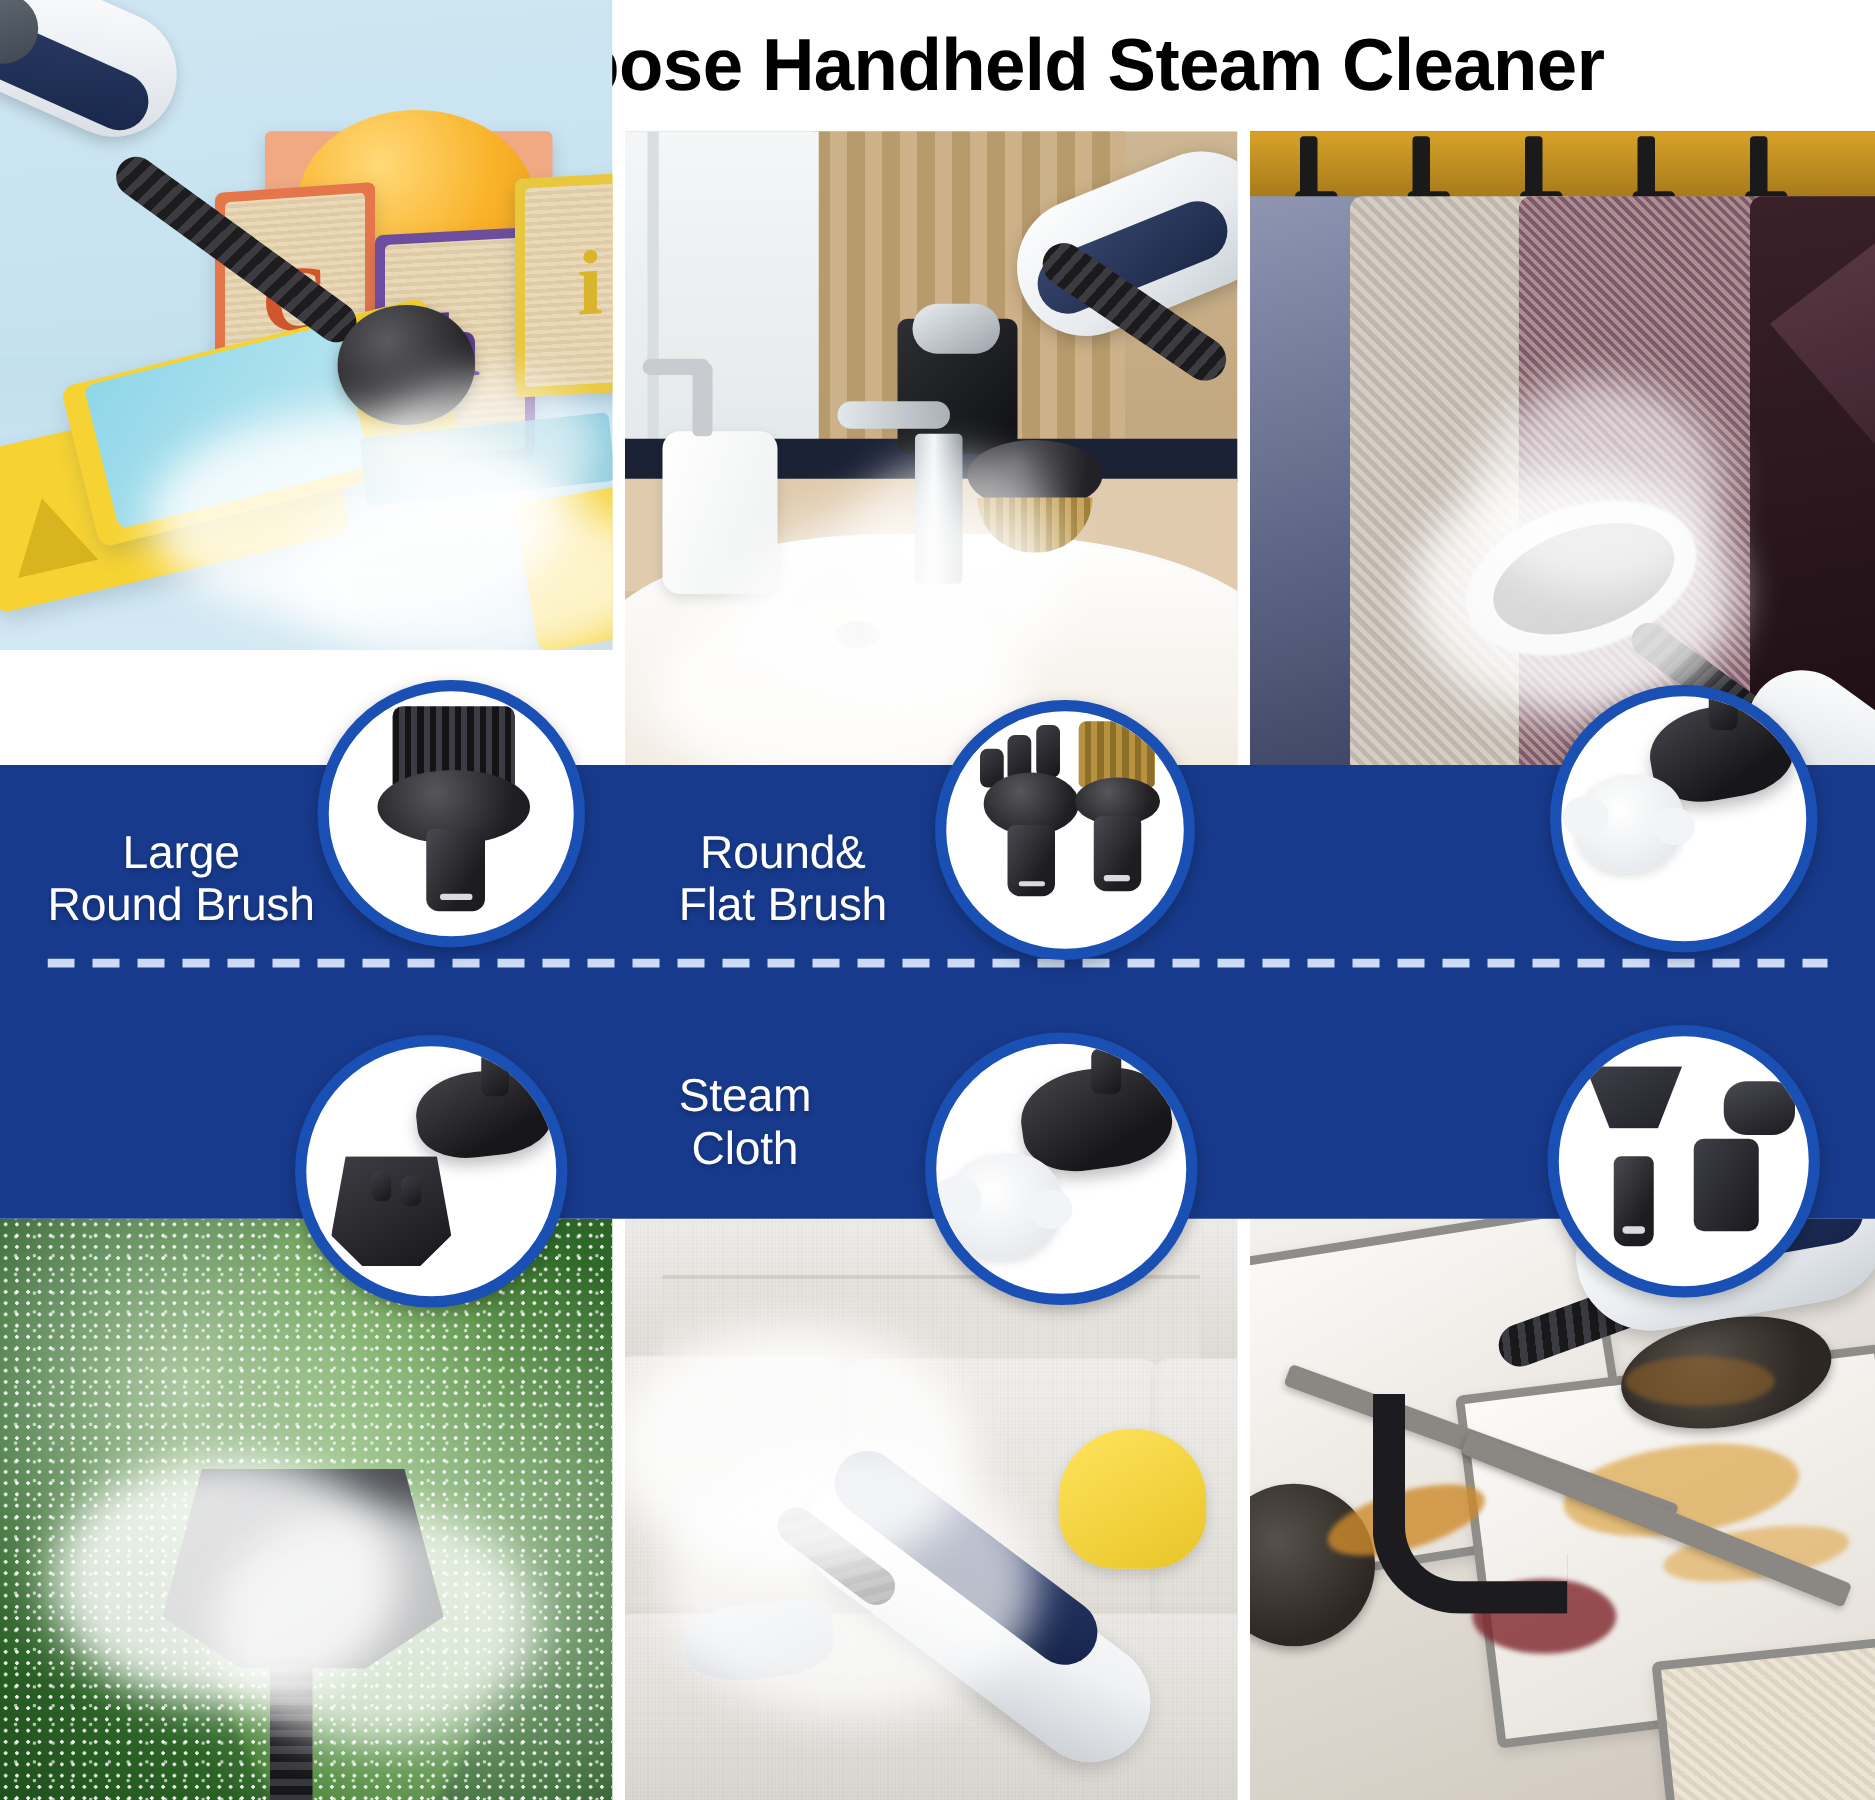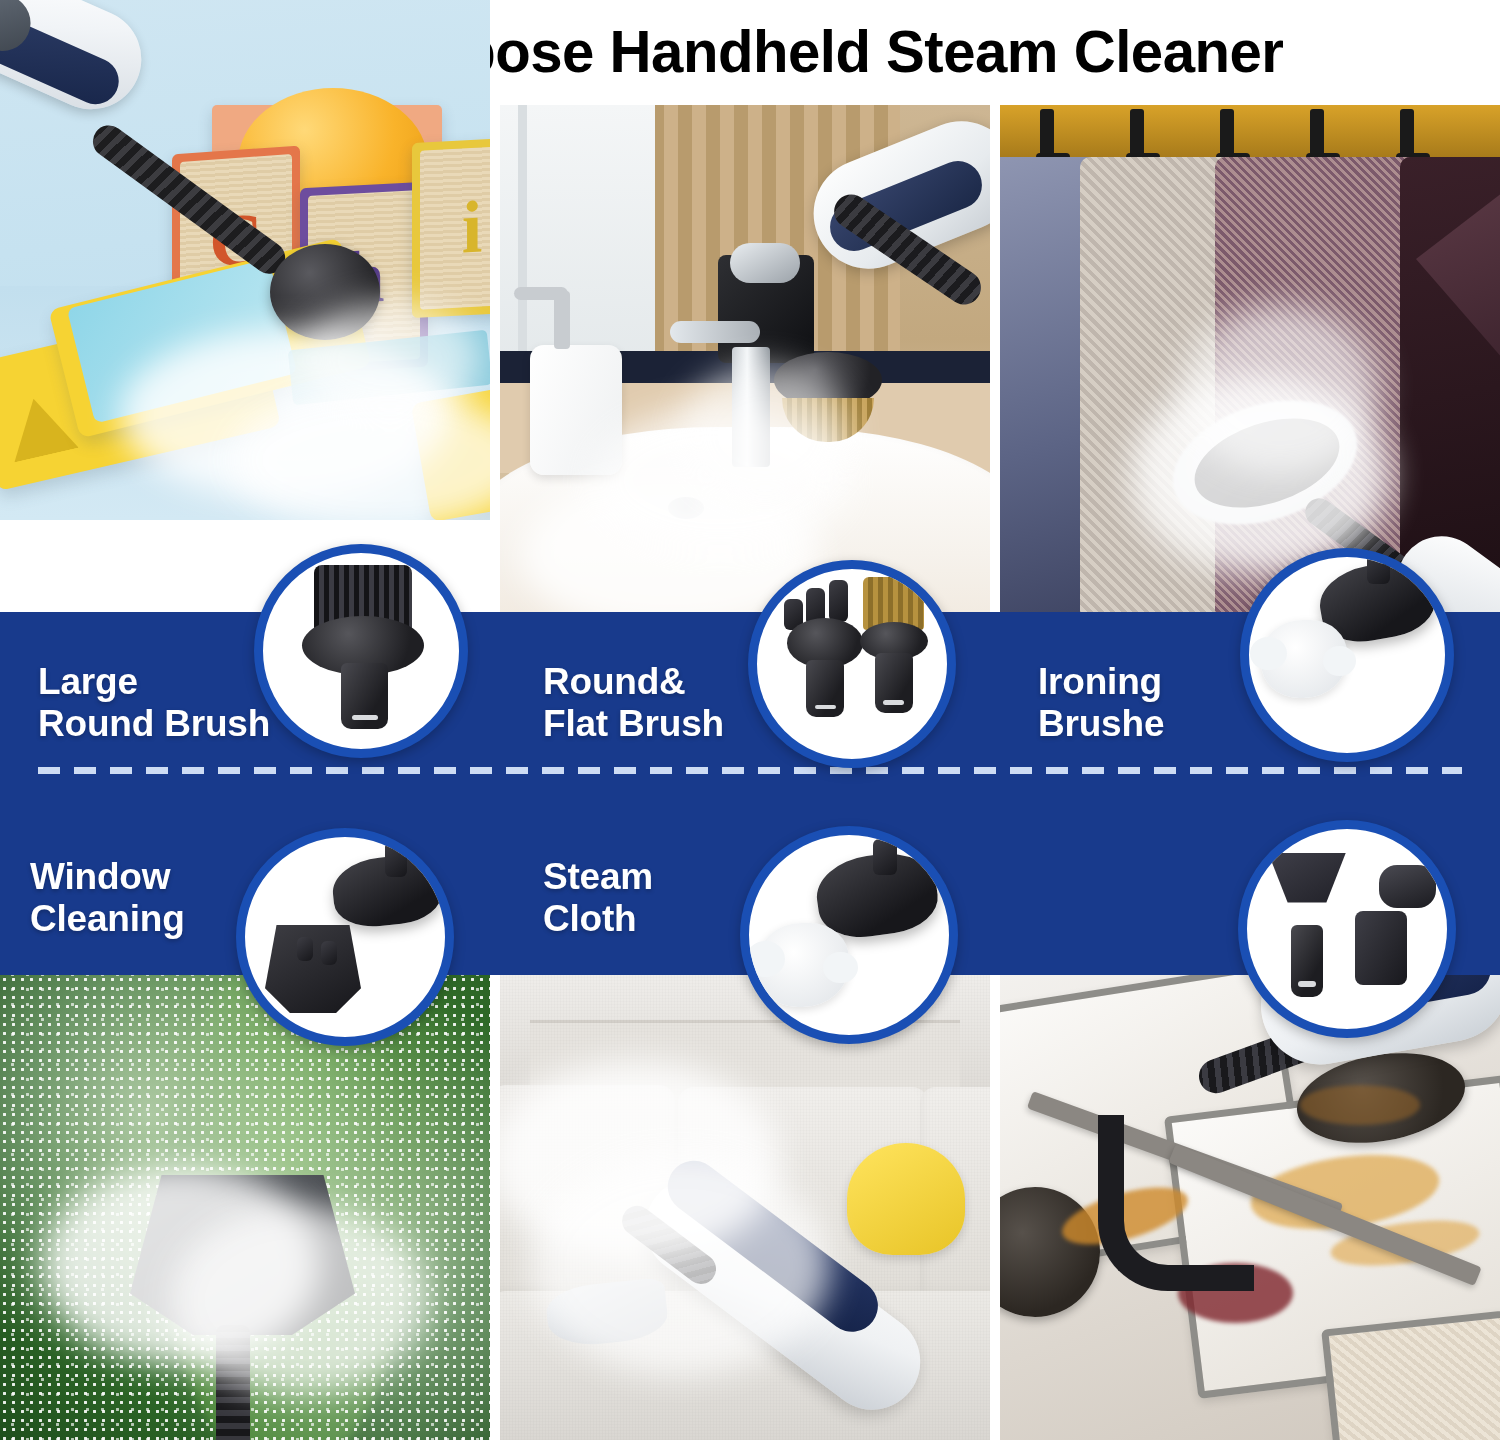--- a/index.html
+++ b/index.html
@@ -243,22 +243,22 @@
   .unit6 .navy{position:absolute;right:18px;top:18px;width:190px;height:54px;border-radius:32px;
      background:linear-gradient(160deg,#2c3c6b,#15234a);transform:rotate(-10deg);}
 
   
   .band{position:absolute;left:0;top:612px;width:1500px;height:363px;background:#183a8c;z-index:5;}
   .band-dash{position:absolute;left:38px;top:155px;width:1424px;height:7px;
      background-image:linear-gradient(90deg,#cddcf4 0 22px,transparent 22px 36px);
      background-size:36px 7px;background-repeat:repeat-x;}
 
   .feat{position:absolute;display:flex;align-items:center;z-index:7;}
-  .feat-label{color:#ffffff;font-weight:700;font-size:37px;line-height:1.14;
-     letter-spacing:-0.2px;text-shadow:0 2px 4px rgba(0,0,0,.25);white-space:pre-line;}
+  .feat-label{color:#ffffff;font-weight:400;font-size:37px;line-height:1.14;
+     letter-spacing:-0.2px;text-shadow:0 2px 4px rgba(0,0,0,.25);white-space:pre-line;text-align:center;}
 
   .bubble{position:absolute;border-radius:50%;background:#ffffff;
      border:9px solid #1a4fb4;box-shadow:0 4px 12px rgba(0,0,0,.25);
      display:flex;align-items:center;justify-content:center;overflow:hidden;z-index:8;}
 
   
   .art{position:relative;width:100%;height:100%;}
   .nozzle{position:absolute;border-radius:6px 6px 10px 10px;
      background:linear-gradient(120deg,#4a4a50,#1d1d21 70%);}
   .nozzle:after{content:"";position:absolute;left:22%;bottom:14%;width:56%;height:8%;
@@ -398,29 +398,21 @@
   </div>
 
   <div class="feat" style="left:38px;top:638px;width:250px;height:130px;">
     <div class="feat-label">Large
 Round Brush</div>
   </div>
   <div class="feat" style="left:543px;top:638px;width:250px;height:130px;">
     <div class="feat-label">Round&amp;
 Flat Brush</div>
   </div>
-  <div class="feat" style="left:1038px;top:638px;width:250px;height:130px;">
-    <div class="feat-label">Ironing
-Brushe</div>
-  </div>
-
-  <div class="feat" style="left:30px;top:833px;width:260px;height:130px;">
-    <div class="feat-label">Window
-Cleaning</div>
-  </div>
+
   <div class="feat" style="left:543px;top:833px;width:250px;height:130px;">
     <div class="feat-label">Steam
 Cloth</div>
   </div>
 
   <div class="bubble" style="left:254px;top:544px;width:196px;height:196px;">
     <div class="art">
       <div class="bristle-dark" style="left:26%;top:6%;width:50%;height:34%;"></div>
       <div class="rnd-head" style="left:20%;top:32%;width:62%;height:30%;"></div>
       <div class="nozzle" style="left:40%;top:56%;width:24%;height:34%;"></div>

